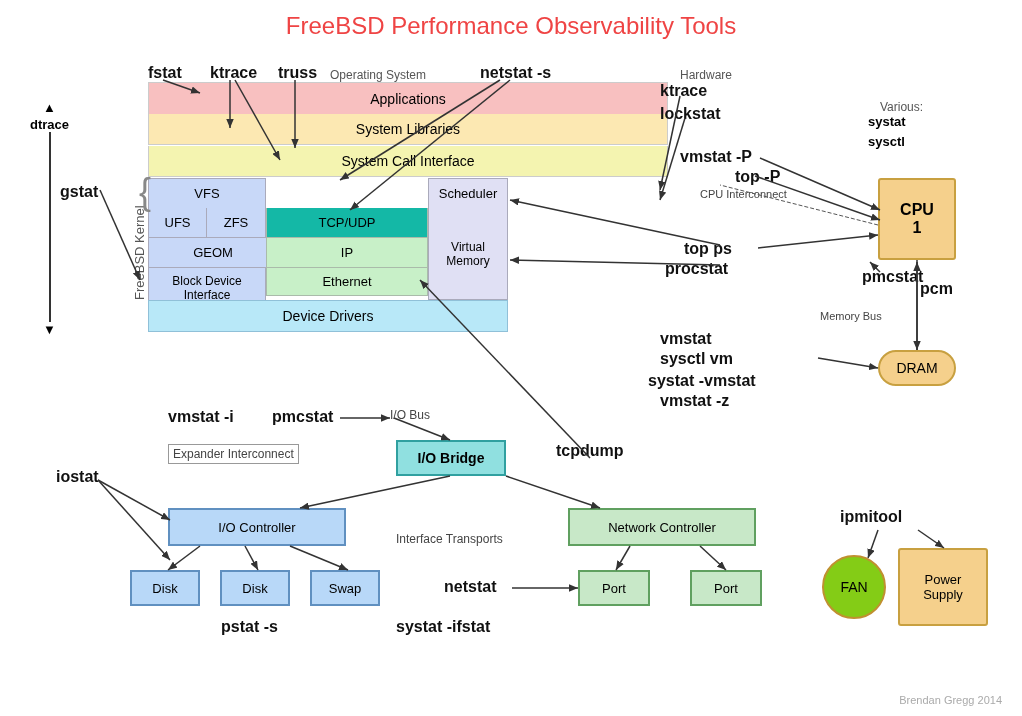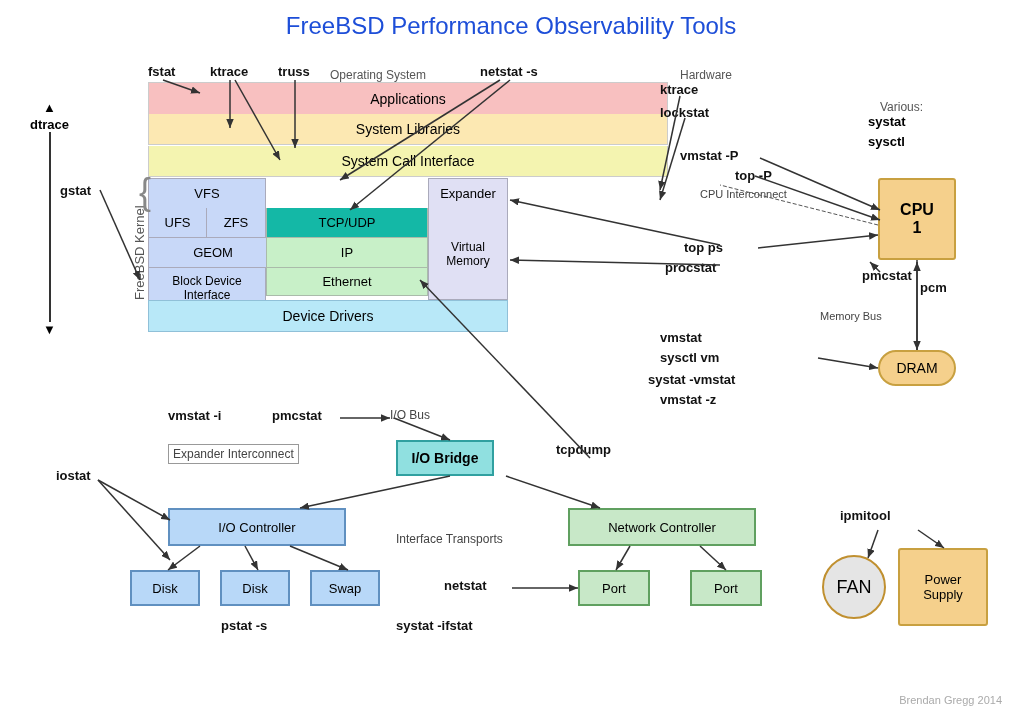--- a/index.html
+++ b/index.html
@@ -16,26 +16,26 @@
       height: 716px;
       background: white;
       position: relative;
     }
     .title {
       text-align: center;
       font-size: 24px;
       font-weight: normal;
       padding-top: 12px;
       padding-bottom: 8px;
-      color: #1d4ed8;
+      color: #ef4444;
     }
     
     .tool-label {
       position: absolute;
-      font-size: 13px;
+      font-size: 16px;
       font-weight: bold;
       color: #111;
       white-space: nowrap;
     }
     
     .hw-box {
       position: absolute;
       background: #f5d08c;
       border: 2px solid #c8a040;
       border-radius: 3px;
@@ -70,25 +70,25 @@
       background: #90e0e0;
       border: 2px solid #30a0a0;
       text-align: center;
       font-size: 13px;
       display: flex;
       align-items: center;
       justify-content: center;
     }
     .hw-circle {
       position: absolute;
-      background: #e5e5e5;
+      background: #84cc16;
       border: 2px solid #c09030;
       border-radius: 50%;
       text-align: center;
-      font-size: 18px;
+      font-size: 14px;
       display: flex;
       align-items: center;
       justify-content: center;
     }
     svg.arrows-overlay {
       position: absolute;
       top: 0;
       left: 0;
       width: 1022px;
       height: 716px;
@@ -139,21 +139,21 @@
   <div style="position:absolute; left:148px; top:268px; width:118px; background:#c8d8f8; border:1px solid #aab; border-top:none; text-align:center; padding:6px 0; font-size:12px;">Block Device Interface</div>
 
   <div style="position:absolute; left:266px; top:178px; width:162px; background:#c8f0c8; border:1px solid #aba; text-align:center; padding:7px 0; font-size:13px;margin-top:43px;">Sockets</div>
 
   <div style="position:absolute; left:266px; top:208px; width:162px; background:#14b8a6; border:1px solid #aba; border-top:none; text-align:center; padding:7px 0; font-size:13px;">TCP/UDP</div>
 
   <div style="position:absolute; left:266px; top:238px; width:162px; background:#c8f0c8; border:1px solid #aba; border-top:none; text-align:center; padding:7px 0; font-size:13px;">IP</div>
 
   <div style="position:absolute; left:266px; top:268px; width:162px; background:#c8f0c8; border:1px solid #aba; border-top:none; text-align:center; padding:6px 0; font-size:13px;">Ethernet</div>
 
-  <div style="position:absolute; left:428px; top:178px; width:80px; background:#e0e0f4; border:1px solid #aab; text-align:center; padding:7px 4px; font-size:13px;">Expander</div>
+  <div style="position:absolute; left:428px; top:178px; width:80px; background:#e0e0f4; border:1px solid #aab; text-align:center; padding:7px 4px; font-size:13px;">Scheduler</div>
 
   <div style="position:absolute; left:428px; top:208px; width:80px; height:92px; background:#e0e0f4; border:1px solid #aab; border-top:none; text-align:center; display:flex; align-items:center; justify-content:center; font-size:12px;">Virtual Memory</div>
 
   <div style="position:absolute; left:148px; top:300px; width:360px; background:#b8e8f8; border:1px solid #90c0d8; text-align:center; padding:7px 0; font-size:14px;">Device Drivers</div>
 
   <div style="position:absolute; left:132px; top:178px; font-size:13px; color:#555; writing-mode:vertical-rl; transform:rotate(180deg); height:150px; display:flex; align-items:center; justify-content:center;">FreeBSD Kernel</div>
   <div style="position:absolute; left:139px; top:174px; font-size:36px; color:#888; line-height:1;">{</div>
 
   <div style="position:absolute; left:30px; top:100px; display:flex; flex-direction:column; align-items:center;">
     <div style="font-size:13px; font-weight:bold;">▲</div>
@@ -205,21 +205,21 @@
   <div class="tool-label" style="left:272px; top:408px;">pmcstat</div>
 
   <div style="position:absolute; left:390px; top:408px; font-size:12px; color:#444;">
     <span>I/O Bus</span>
   </div>
 
   <div style="position:absolute; left:168px; top:444px; font-size:12px; color:#444; border:1px solid #999; padding:2px 4px;">
     <span>Expander Interconnect</span>
   </div>
 
-  <div class="hw-box-teal" style="left:396px; top:440px; width:98px; height:36px; font-size:14px; font-weight:bold;">I/O Bridge</div>
+  <div class="hw-box-teal" style="left:396px; top:440px; width:110px; height:36px; font-size:14px; font-weight:bold;">I/O Bridge</div>
 
   <div class="tool-label" style="left:556px; top:442px;">tcpdump</div>
 
   <div class="tool-label" style="left:56px; top:468px;">iostat</div>
 
   <div style="position:absolute; left:396px; top:532px; font-size:12px; color:#444;">
     <span>Interface Transports</span>
   </div>
 
   <div class="hw-box-blue" style="left:168px; top:508px; width:178px; height:38px;">I/O Controller</div>

